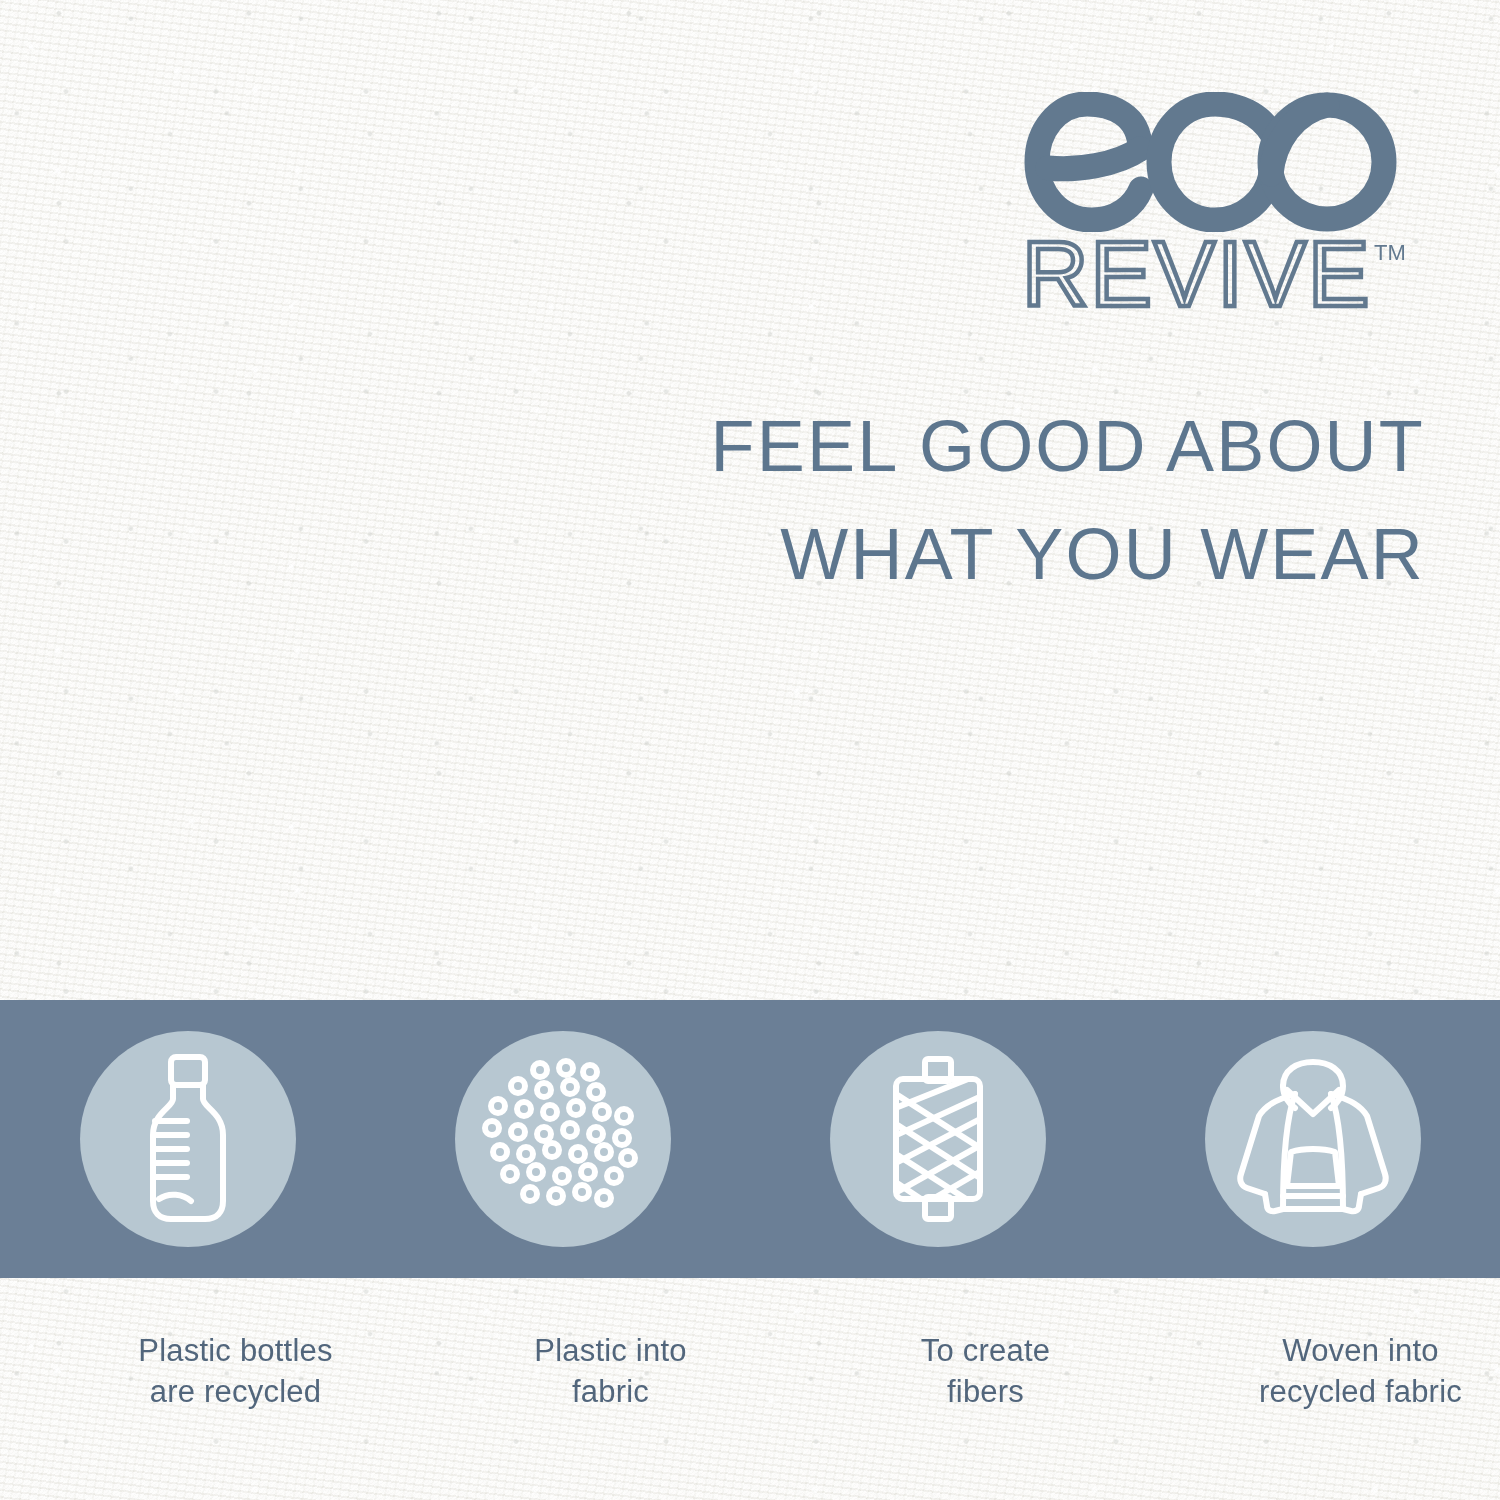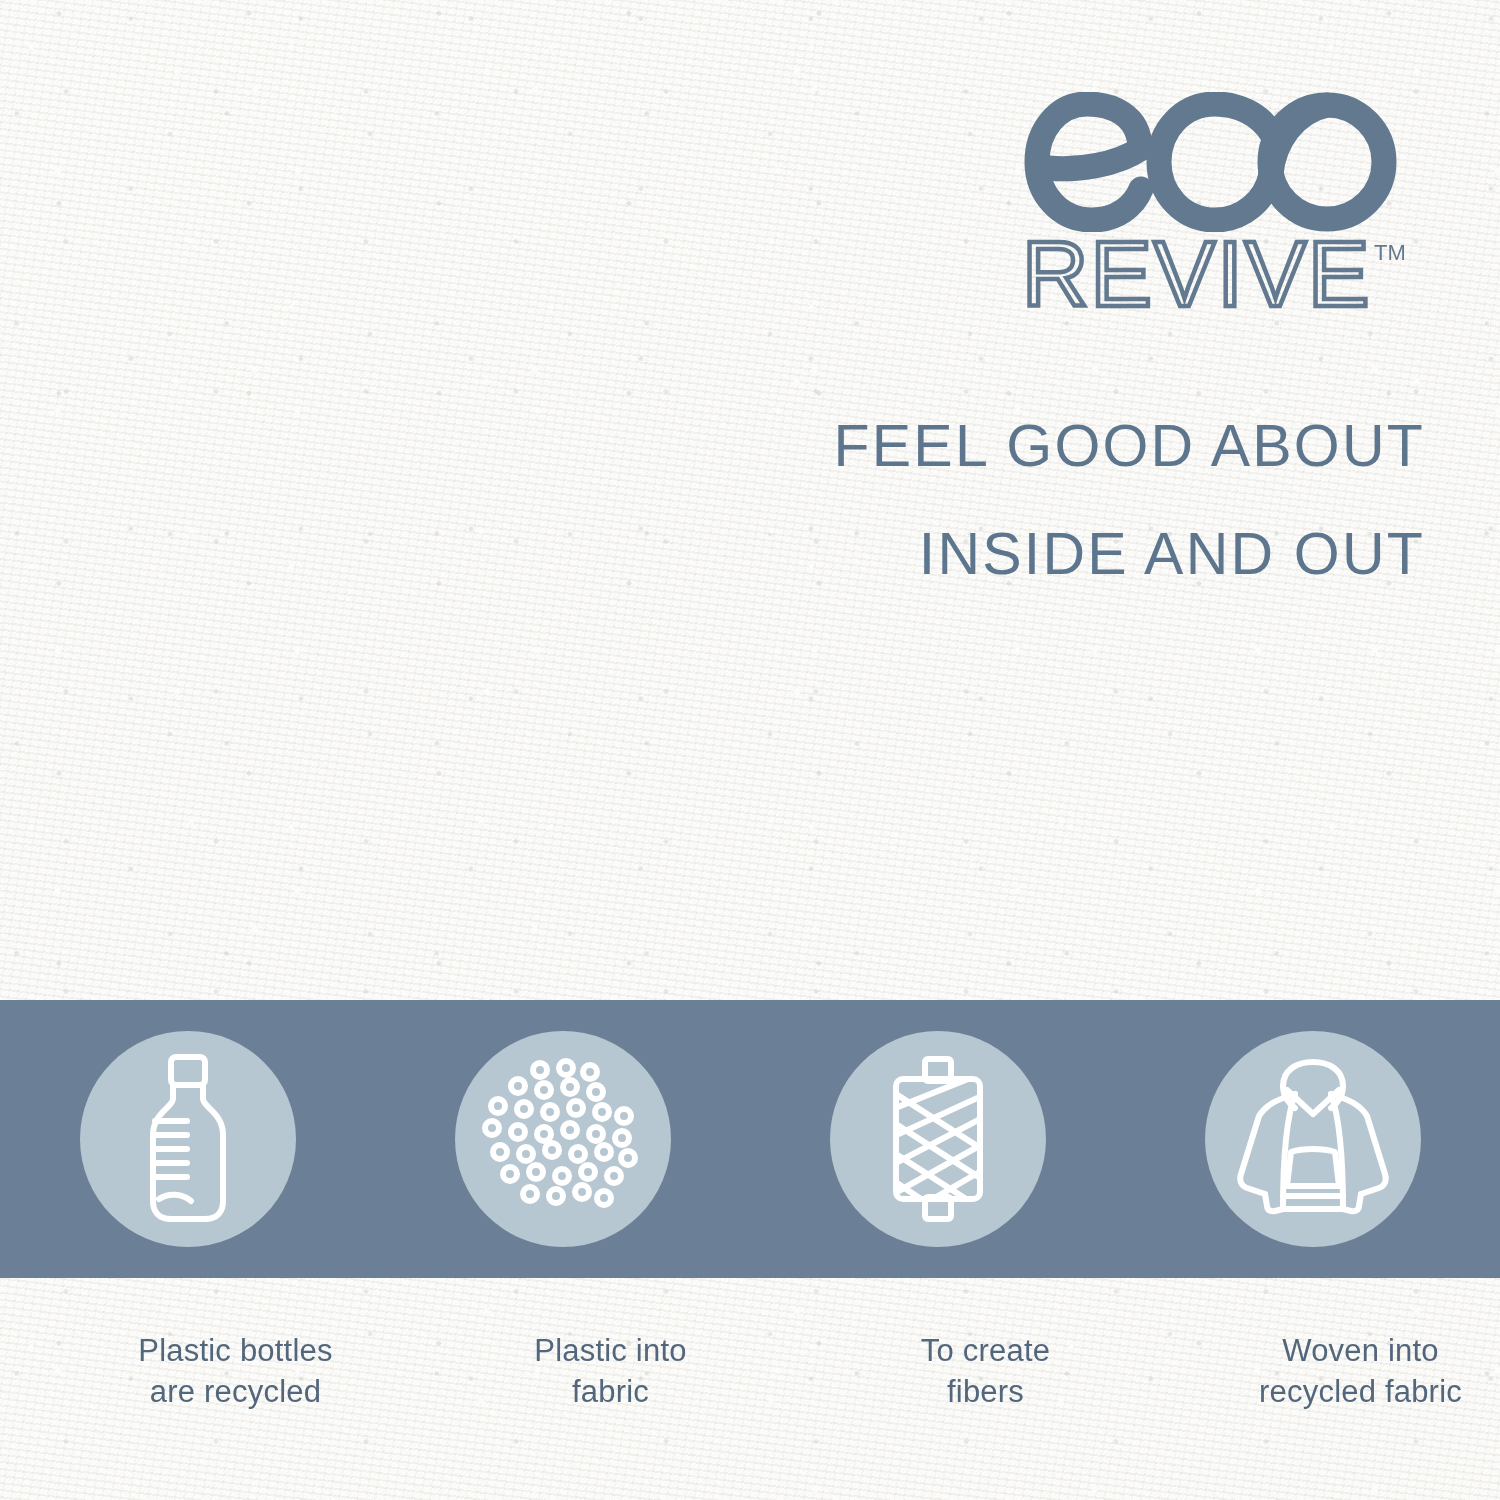--- a/index.html
+++ b/index.html
@@ -85,21 +85,21 @@
   .headline {
     position: absolute;
     left: 0;
     right: 75px;
     top: 392px;
     z-index: 4;
     text-align: right;
     color: #5d768e;
     font-family: "Liberation Sans", sans-serif;
     font-weight: 400;
-    font-size: 59px;
+    font-size: 72px;
     line-height: 108px;
     letter-spacing: 2.2px;
   }
   .headline .line { display: block; white-space: nowrap; }
 
   
   .icon-band {
     position: absolute;
     left: 0;
     top: 1000px;
@@ -178,21 +178,21 @@
     </svg>
 
     <svg class="logo-wordmark" viewBox="0 0 400 86" aria-hidden="true">
       <text x="0" y="72" font-family="Liberation Sans, sans-serif" font-size="92" font-weight="300" letter-spacing="2" fill="none" stroke="#62798f" stroke-width="4.5">REVIVE</text>
       <text x="352" y="26" font-family="Liberation Sans, sans-serif" font-size="22" fill="#62798f">TM</text>
     </svg>
   </div>
 
   <div class="headline">
     <span class="line">FEEL GOOD ABOUT</span>
-    <span class="line">INSIDE AND OUT</span>
+    <span class="line">WHAT YOU WEAR</span>
   </div>
 
   <div class="icon-band">
     <div class="band-inner">
 
       <div class="icon-cell">
         <div class="icon-circle">
           <svg width="150" height="180" viewBox="0 0 150 180" aria-hidden="true">
             <g fill="none" stroke="#ffffff" stroke-width="6" stroke-linejoin="round" stroke-linecap="round">
               <rect x="58" y="8" width="34" height="28" rx="5"></rect>

